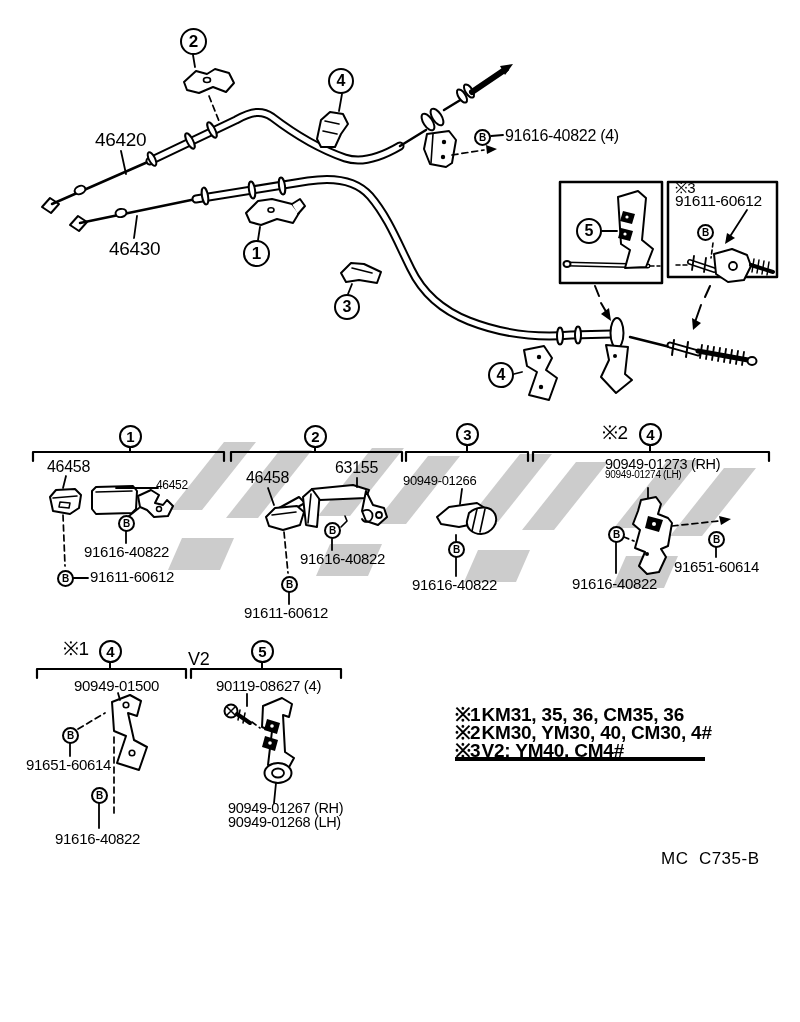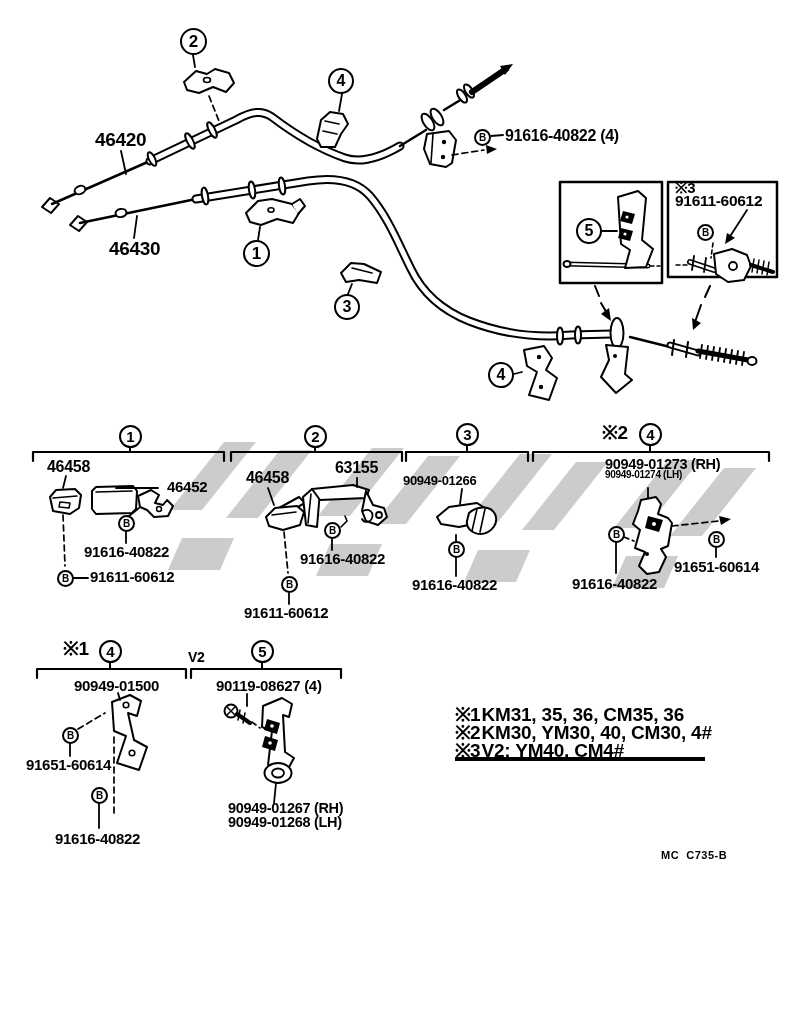--- a/index.html
+++ b/index.html
@@ -1,19 +1,19 @@
 <!DOCTYPE html>
 <html><head>
 <meta charset="utf-8">
 <style>
   html,body{margin:0;padding:0;background:#fff;}
   #stage{position:relative;width:800px;height:1022px;background:#fff;overflow:hidden;
          font-family:"Liberation Sans",sans-serif;color:#000;}
   #art{position:absolute;left:0;top:0;}
-  .lbl{position:absolute;font-weight:700;white-space:pre;letter-spacing:-0.3px;line-height:1;}
+  .lbl{position:absolute;font-weight:400;white-space:pre;letter-spacing:-0.3px;line-height:1;}
   .co{position:absolute;border:2.5px solid #000;border-radius:50%;background:#fff;
       display:flex;align-items:center;justify-content:center;font-weight:700;box-sizing:border-box;}
   .badge{position:absolute;width:17px;height:17px;border:2px solid #000;border-radius:50%;background:#fff;
       display:flex;align-items:center;justify-content:center;font-weight:700;font-size:10px;box-sizing:border-box;}
   .legend-row{position:absolute;display:flex;align-items:baseline;font-weight:700;}
   .mark{font-size:19px;letter-spacing:-1px;margin-right:2px;}
   .ltxt{font-size:19px;letter-spacing:-0.2px;}
   .rule{position:absolute;background:#000;}
 </style>
 </head>
@@ -299,21 +299,21 @@
     </div>
 <div class="co" style="left:99px;top:640px;width:23px;height:23px;font-size:15px">
       <span>4</span>
     </div>
 <div class="co" style="left:251px;top:640px;width:23px;height:23px;font-size:15px">
       <span>5</span>
     </div>
 
 <div class="lbl" style="left:602px;top:423px;font-size:19px">※2</div>
 <div class="lbl" style="left:63px;top:639px;font-size:19px">※1</div>
-<div class="lbl" style="left:188px;top:650px;font-size:14px">V2</div>
+<div class="lbl" style="left:188px;top:650px;font-size:18px">V2</div>
 
 <div class="badge" style="left:474px;top:129px">
       <span>B</span>
     </div>
 <div class="badge" style="left:697px;top:224px">
       <span>B</span>
     </div>
 <div class="badge" style="left:118px;top:515px">
       <span>B</span>
     </div>
@@ -342,21 +342,21 @@
       <span>B</span>
     </div>
 
 <div class="lbl" style="left:95px;top:130px;font-size:19px">46420</div>
 <div class="lbl" style="left:109px;top:239px;font-size:19px">46430</div>
 <div class="lbl" style="left:505px;top:128px;font-size:16px">91616-40822 (4)</div>
 <div class="lbl" style="left:675px;top:180px;font-size:15px">※3</div>
 <div class="lbl" style="left:675px;top:193px;font-size:15.5px">91611-60612</div>
 
 <div class="lbl" style="left:47px;top:459px;font-size:16px">46458</div>
-<div class="lbl" style="left:167px;top:479px;font-size:15px">46452</div>
+<div class="lbl" style="left:156px;top:479px;font-size:12px">46452</div>
 <div class="lbl" style="left:84px;top:544px;font-size:15px">91616-40822</div>
 <div class="lbl" style="left:90px;top:569px;font-size:15px">91611-60612</div>
 
 <div class="lbl" style="left:246px;top:470px;font-size:16px">46458</div>
 <div class="lbl" style="left:335px;top:460px;font-size:16px">63155</div>
 <div class="lbl" style="left:300px;top:551px;font-size:15px">91616-40822</div>
 <div class="lbl" style="left:244px;top:605px;font-size:15px">91611-60612</div>
 
 <div class="lbl" style="left:403px;top:474px;font-size:13px">90949-01266</div>
 <div class="lbl" style="left:412px;top:577px;font-size:15px">91616-40822</div>
@@ -381,15 +381,15 @@
 <div class="legend-row" style="left:455px;top:719px">
   <span class="mark">※2</span>
   <span class="ltxt">KM30, YM30, 40, CM30, 4#</span>
 </div>
 <div class="legend-row" style="left:455px;top:737px">
   <span class="mark">※3</span>
   <span class="ltxt">V2; YM40, CM4#</span>
 </div>
 <div class="rule" style="left:455px;top:757px;width:250px;height:3.5px"></div>
 
-<div class="lbl" style="left:661px;top:850px;font-size:11px;letter-spacing:0.5px">MC  C735-B</div>
+<div class="lbl" style="left:661px;top:850px;font-size:17px;letter-spacing:0.5px">MC  C735-B</div>
 
 </div>
 
 </body></html>

